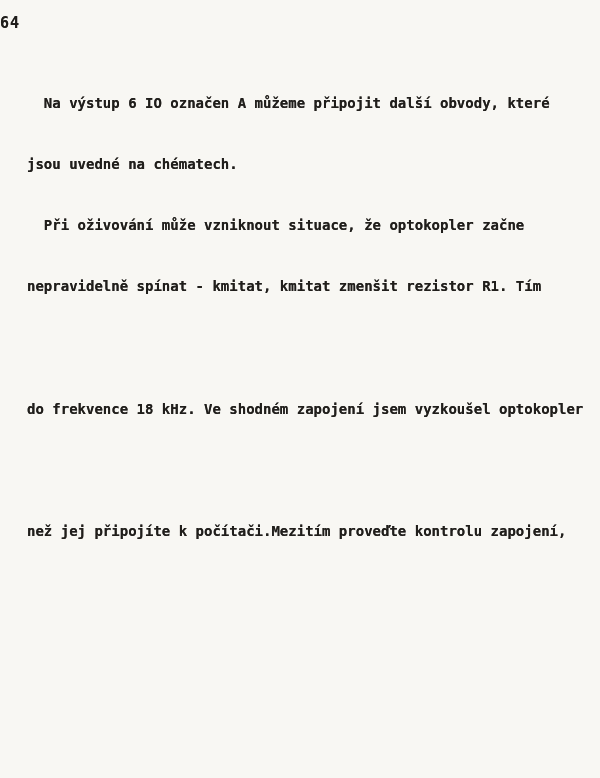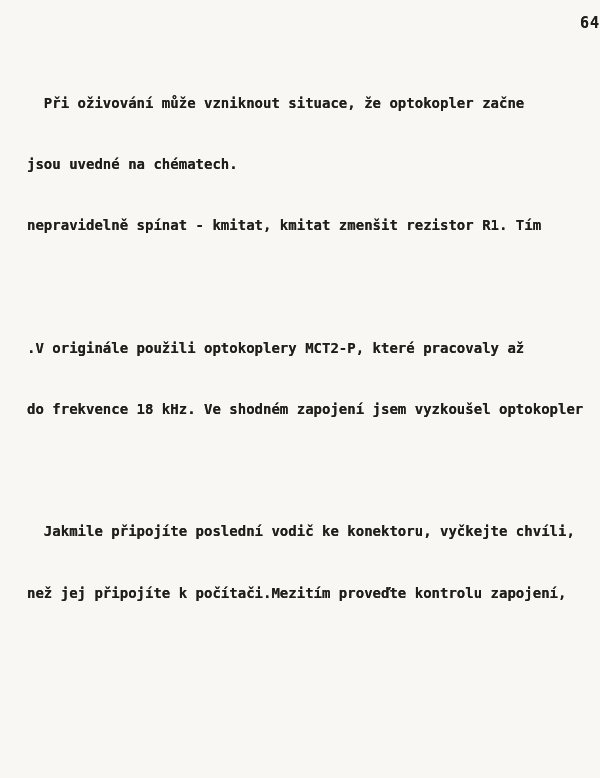--- a/index.html
+++ b/index.html
@@ -21,21 +21,21 @@
     font-weight: 700;
     color: #201e1b;
     
     text-shadow: 0 0 0.6px rgba(32, 30, 27, 0.8);
   }
   .page-number {
     position: absolute;
     top: 14px;
     left: 0;
     width: 100%;
-    text-align: right;
+    text-align: left;
     font-size: 15px;
     letter-spacing: 1px;
   }
   .text-block {
     position: absolute;
     top: 52px;
     left: 27px;
     right: 6px;
     font-size: 14px;
     line-height: 20.4px;
@@ -47,28 +47,27 @@
   }
 </style>
 </head>
 <body>
 
 <div class="page">
 
   <div class="page-number">64</div>
 
   <div class="text-block">
+    <div class="line">  Na výstup 6 IO označen A můžeme připojit další obvody, které</div>
+    <div class="line">jsou uvedné na chématech.</div>
     <div class="line">  Při oživování může vzniknout situace, že optokopler začne</div>
-    <div class="line">jsou uvedné na chématech.</div>
     <div class="line">nepravidelně spínat - kmitat, kmitat zmenšit rezistor R1. Tím</div>
     <div class="line"></div>
-    <div class="line">.V originále použili optokoplery MCT2-P, které pracovaly až</div>
     <div class="line">do frekvence 18 kHz. Ve shodném zapojení jsem vyzkoušel optokopler</div>
     <div class="line"></div>
-    <div class="line">  Jakmile připojíte poslední vodič ke konektoru, vyčkejte chvíli,</div>
     <div class="line">než jej připojíte k počítači.Mezitím proveďte kontrolu zapojení,</div>
     
     
     
     
     
     
     
     
     

